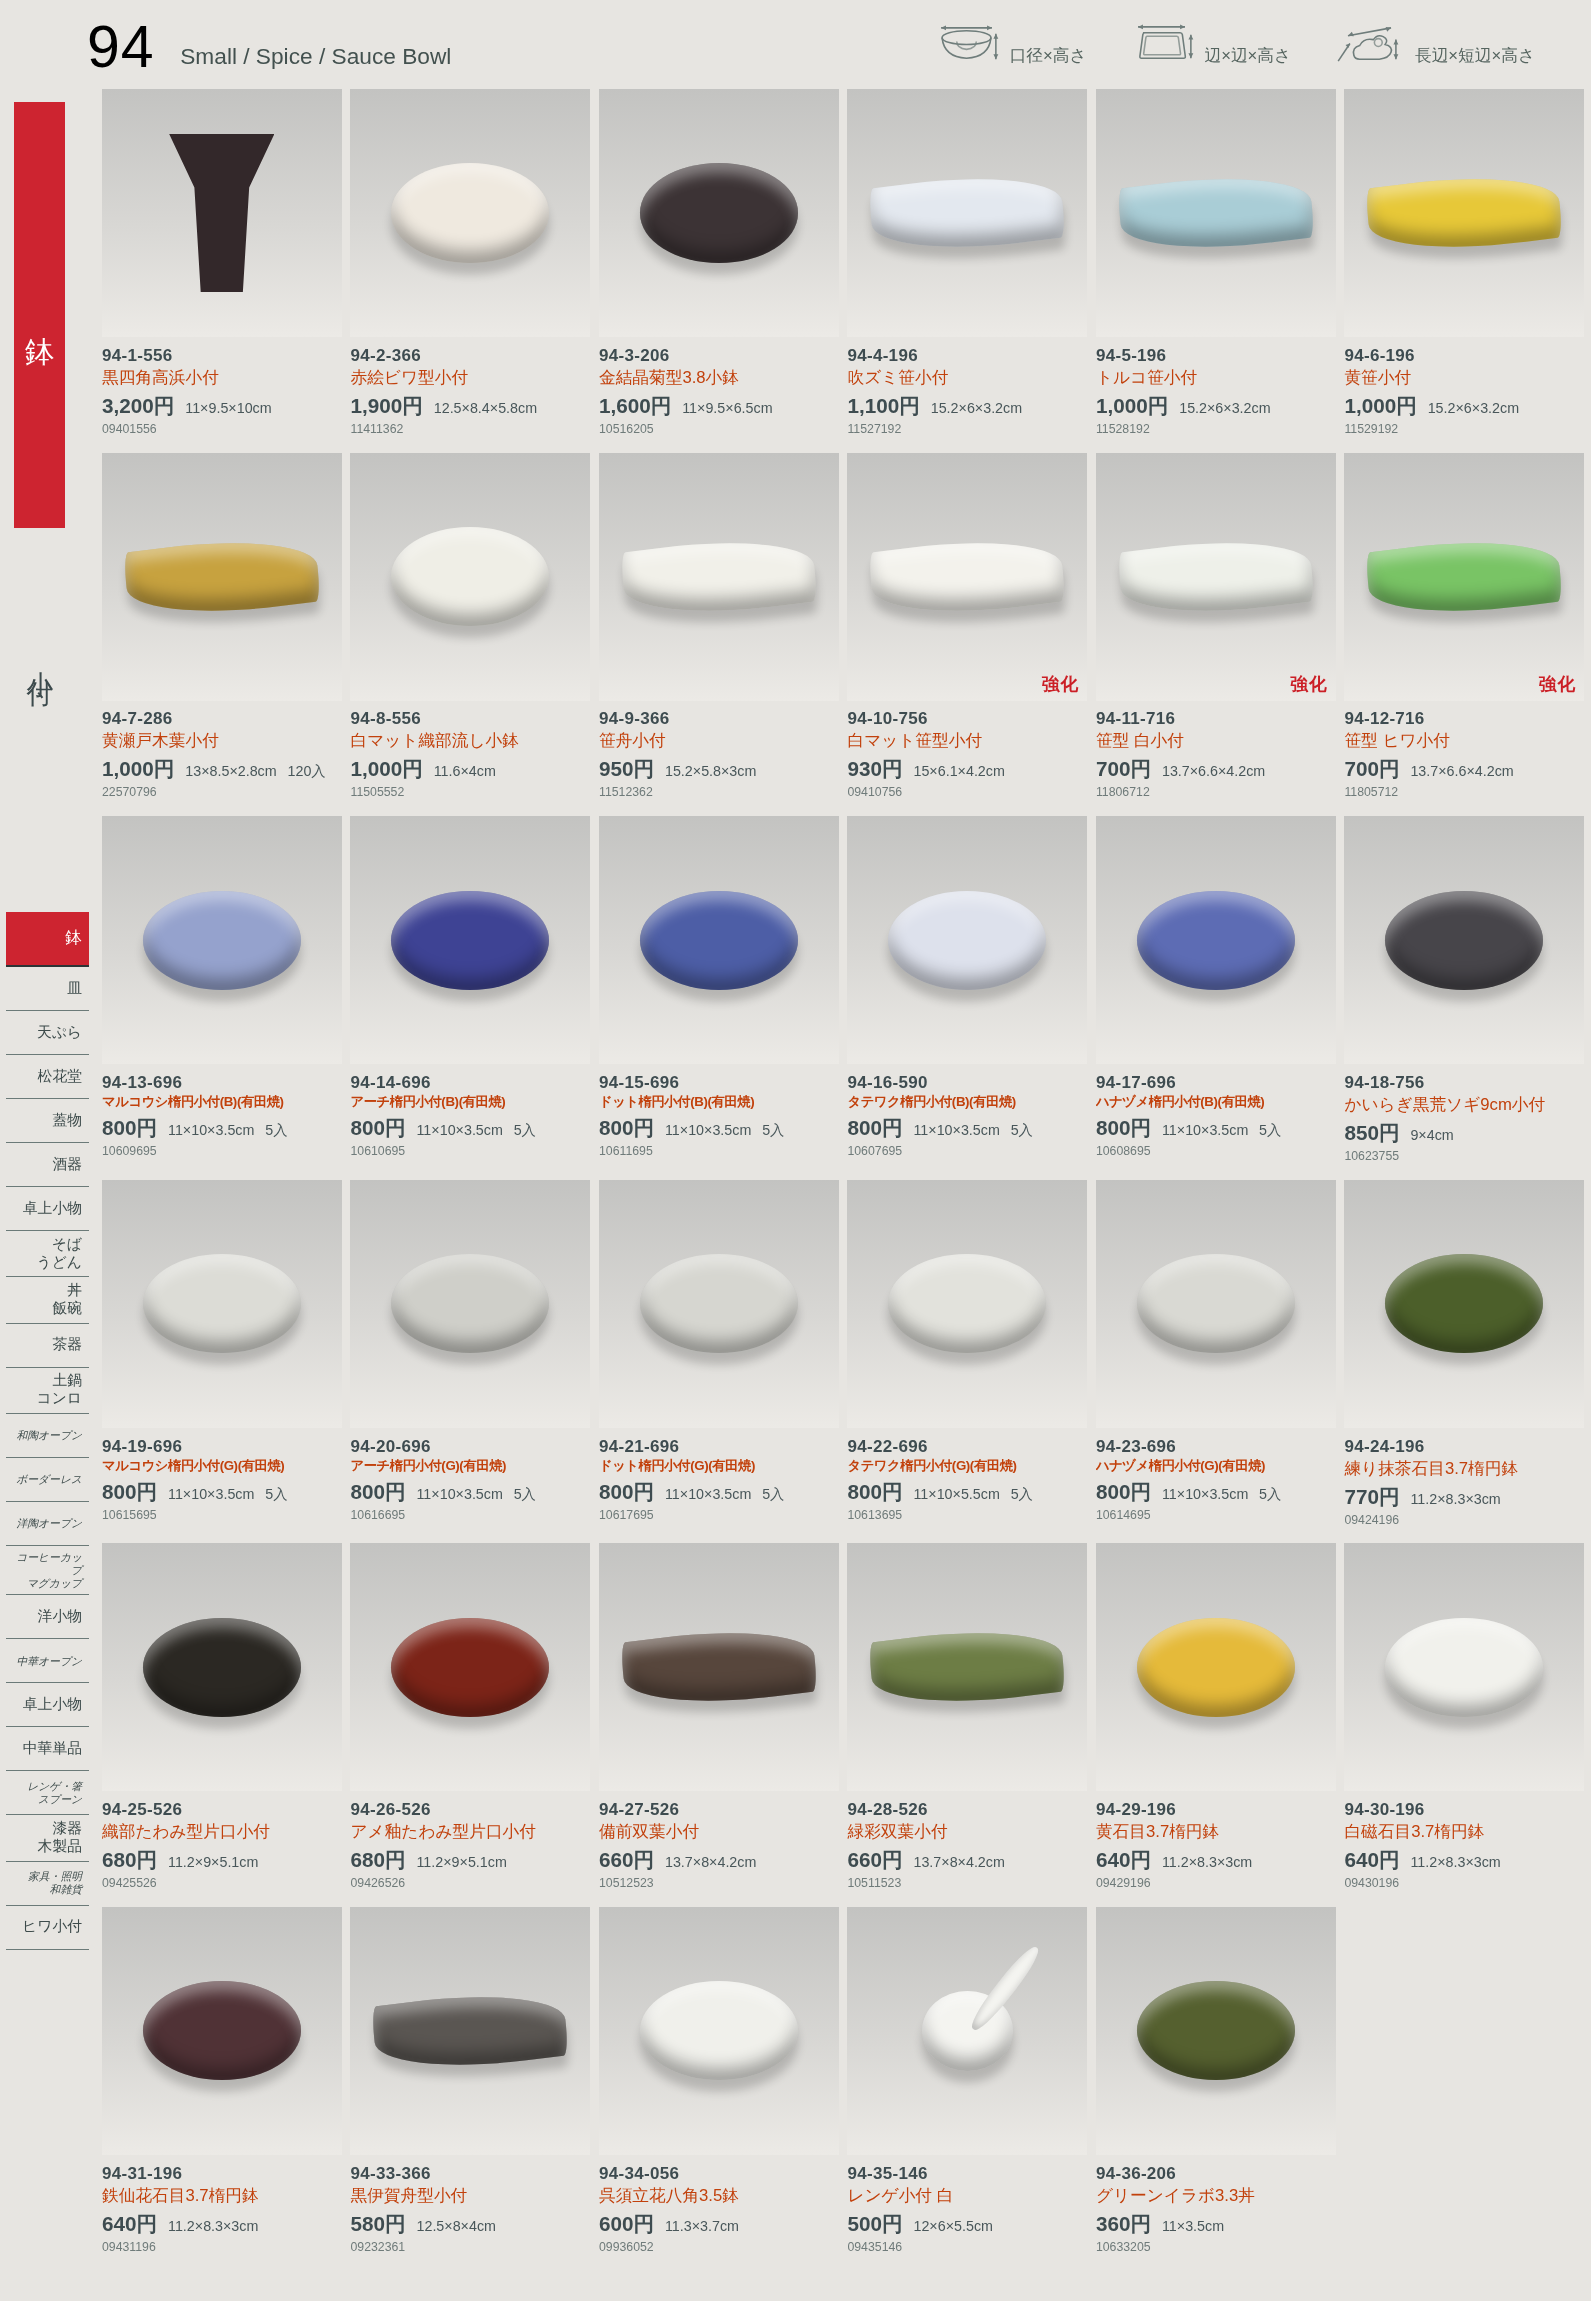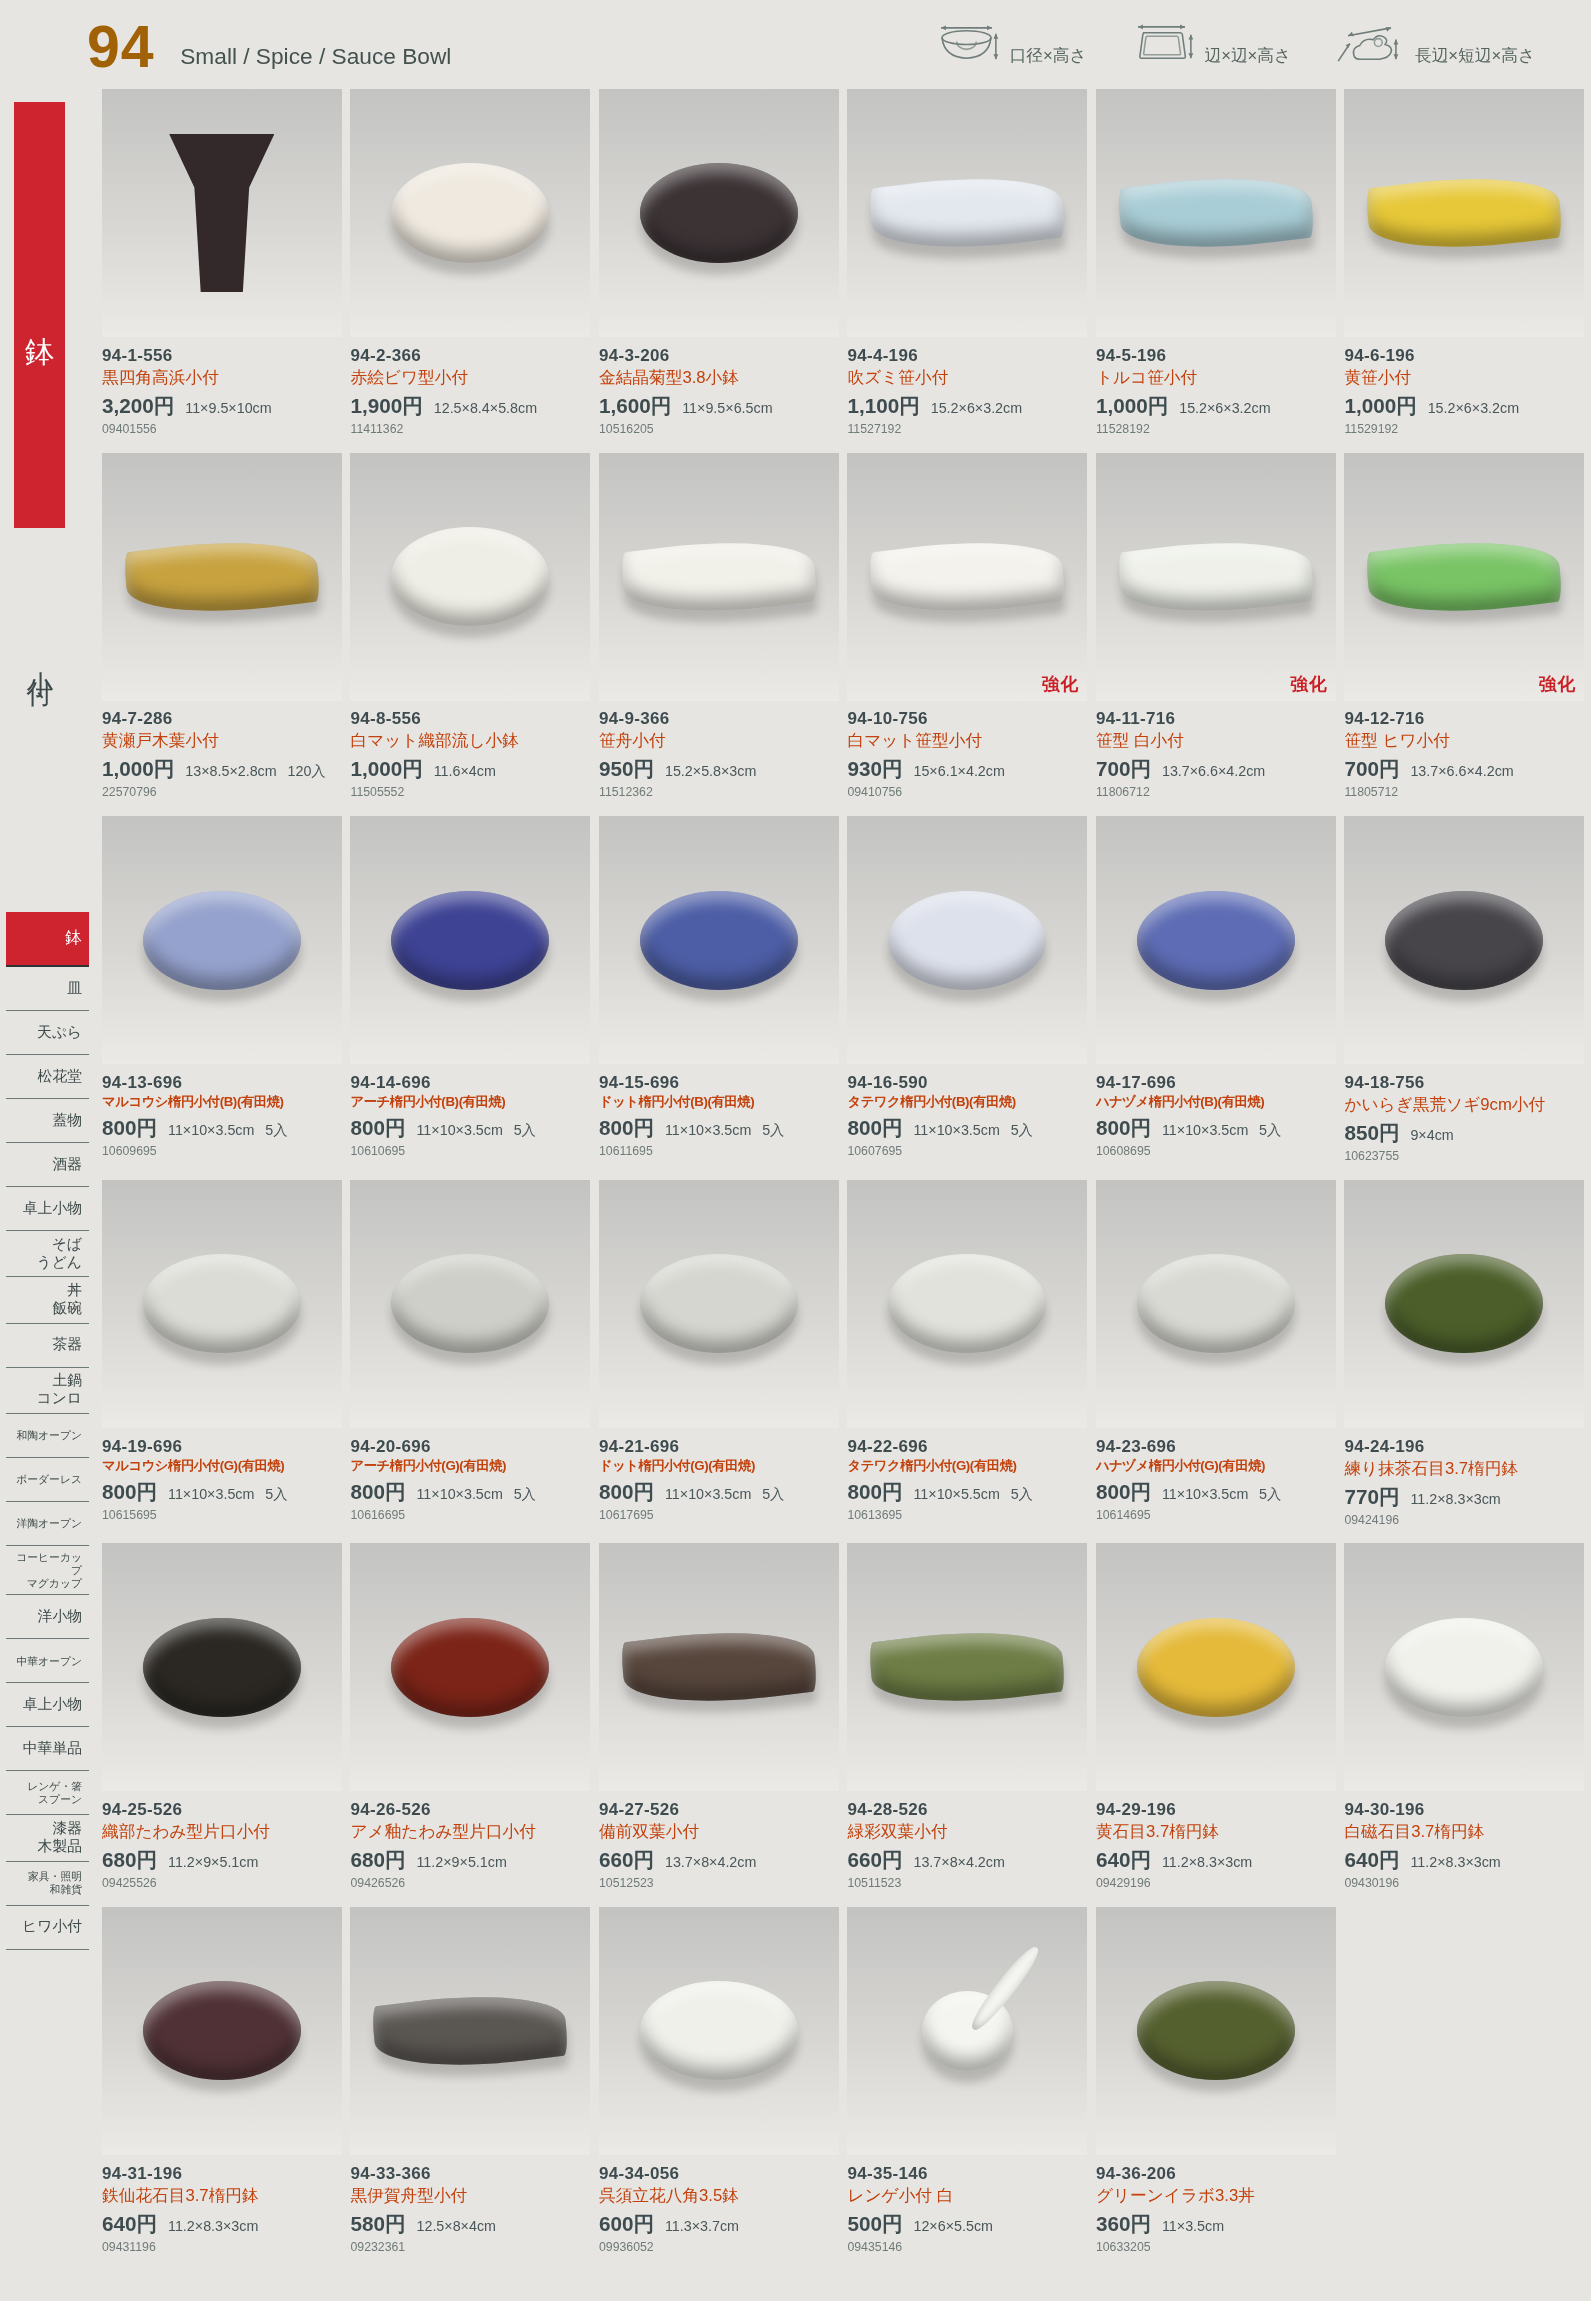--- a/index.html
+++ b/index.html
@@ -2,37 +2,37 @@
 <html lang="ja"><head>
 <meta charset="utf-8">
 <style>
   * { margin:0; padding:0; box-sizing:border-box; }
   html,body { width:1592px; }
   body { font-family:"Liberation Sans","DejaVu Sans",sans-serif; }
   .page { position:relative; width:1592px; height:2301px; background:#e7e5e1; overflow:hidden; }
 
   
   .header { position:absolute; left:87px; top:0; right:0; height:85px; display:flex; align-items:flex-end; padding-bottom:7.9px; }
-  .page-number { font-size:59px; font-weight:bold; color:#a16207; line-height:1; letter-spacing:1px; }
+  .page-number { font-size:59px; font-weight:normal; color:#000000; line-height:1; letter-spacing:1px; }
   .page-title { font-size:22.7px; color:#43514f; margin-left:25.6px; padding-bottom:6.9px; }
   .legend { margin-left:auto; display:flex; align-items:center; gap:43px; padding-right:57px; padding-bottom:9.9px; }
   .legend-item { display:flex; align-items:flex-end; gap:9.9px; }
   .legend-item svg { display:block; }
   .legend-label { font-size:16.7px; color:#55645f; }
 
   
   .sidebar { position:absolute; left:0; top:0; width:95px; height:2301px; }
   .red-banner { position:absolute; left:13.8px; top:102px; width:51px; height:426px; background:#cd2430;
     display:flex; align-items:center; justify-content:center; }
   .red-banner span { writing-mode:vertical-rl; color:#ffffff; font-size:29.6px; letter-spacing:3.9px; }
   .subsection { position:absolute; left:21.7px; top:650px; writing-mode:vertical-rl; font-size:26.6px; color:#3c4a4c; letter-spacing:9.9px; }
   .nav { position:absolute; left:5.9px; top:912px; width:83px; }
   .nav-item { min-height:44px; display:flex; align-items:center; justify-content:flex-end; text-align:right;
     color:#3d4b4b; font-size:14.8px; line-height:1.2; padding:4.9px 6.9px 4.9px 0; border-bottom:1px solid #6b7a78; white-space:pre-line; }
-  .nav-item.small { font-size:10.8px; }
+  .nav-item.small { font-size:10.8px;font-style:italic; }
   .nav-item.active { background:#cd2430; color:#ffffff; border-bottom:2px solid #2c3436; min-height:55px; font-size:16.7px; }
 
   
   .grid { position:absolute; left:102px; top:89px; width:1482px;
     display:grid; grid-template-columns:repeat(6,1fr); column-gap:8.9px; row-gap:16.7px; }
   .cell { width:100%; }
   .photo { height:248px; position:relative; display:flex; align-items:center; justify-content:center;
     background:linear-gradient(180deg,#c3c3c1 0%,#d8d7d4 55%,#eceae6 100%); }
   .bowl { background:currentColor;
     box-shadow: inset 0 9.9px 13.8px rgba(255,255,255,.40), inset 0 -11.8px 15.8px rgba(0,0,0,.32), 0 11.8px 9.9px rgba(0,0,0,.18); }

